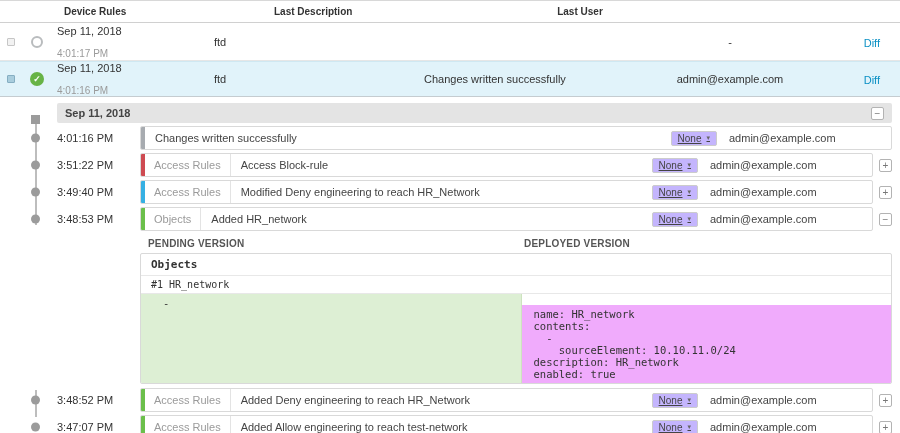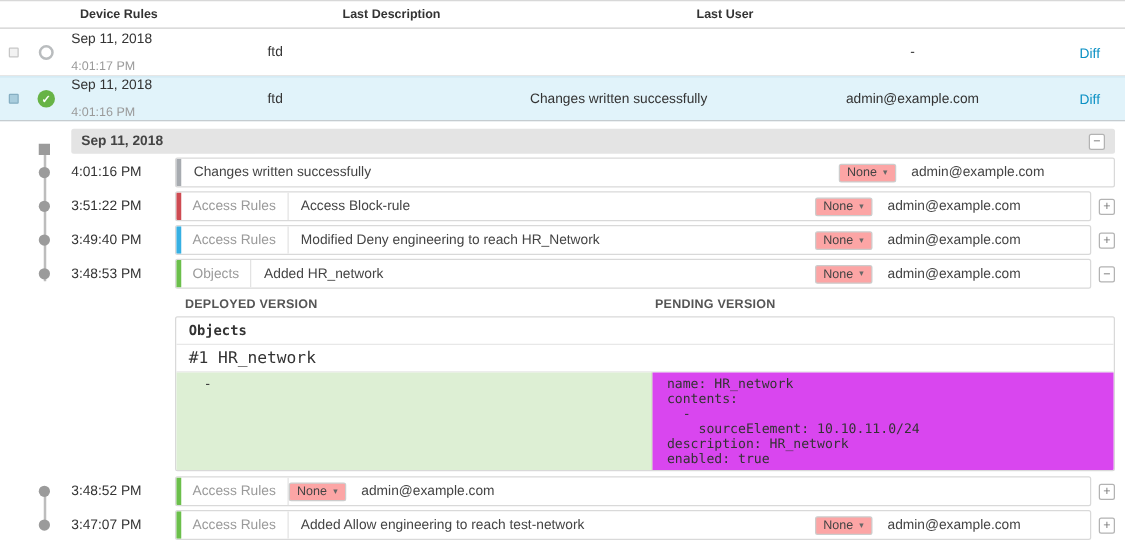--- a/index.html
+++ b/index.html
@@ -45,33 +45,33 @@
   .dot { position:absolute; left:-26px; top:50%; transform:translateY(-50%);
     width:9px; height:9px; border-radius:50%; background:#9b9b9b; }
   .etime { width:83px; font-size:11px; color:#333; flex:0 0 auto; }
   .card { flex:1; display:flex; align-items:center; height:24px; background:#fff;
     border:1px solid #d9d9d9; border-radius:2px; overflow:hidden; }
   .accent { width:4px; align-self:stretch; flex:0 0 auto; }
   .cat { font-size:11px; color:#9a9a9a; padding:0 9px; border-right:1px solid #e3e3e3;
     white-space:nowrap; flex:0 0 auto; align-self:stretch; display:flex; align-items:center; }
   .desc { flex:1; font-size:11px; color:#444; padding:0 10px; white-space:nowrap; overflow:hidden; }
   .filter { display:inline-flex; align-items:center; gap:5px; border:1px solid #ccc; border-radius:2px;
-    padding:1px 6px; font-size:10px; color:#444; margin-right:12px; cursor:pointer; background:#fca5a5; flex:0 0 auto; }
+    padding:1px 6px; font-size:10px; color:#444; margin-right:12px; cursor:pointer; background:#c4b5fd; flex:0 0 auto;text-decoration:underline; }
   .caret { font-size:7px; color:#666; }
   .email { width:162px; font-size:11px; color:#444; flex:0 0 auto; }
   .toggle { margin-left:6px; flex:0 0 auto; }
 
   
   .diffwrap { margin:3px 8px 0 140px; }
   .diffheads { display:flex; }
   .diffheads > div { flex:1; font-size:10px; font-weight:bold; color:#555; padding:4px 8px; letter-spacing:.2px; }
   .diffpanel { border:1px solid #d9d9d9; background:#fff; border-radius:2px; overflow:hidden; }
   .mono { font-family:"DejaVu Sans Mono", monospace; }
   .dtitle { font-size:11px; font-weight:bold; padding:4px 10px; border-bottom:1px solid #e8e8e8; }
-  .ditem { font-size:13px; padding:3px 10px; border-bottom:1px solid #e8e8e8; color:#333; }
+  .ditem { font-size:10px; padding:3px 10px; border-bottom:1px solid #e8e8e8; color:#333; }
   .dbody { display:flex; }
   .dcol { flex:1; font-size:10.5px; line-height:12px; padding:3px 12px; white-space:pre; color:#333; }
   .dleft { border-right:1px solid #cde3bf; padding-left:22px; }
 </style>
 </head>
 <body>
 
 <div class="htable">
 
   <div class="trow thead">
@@ -185,44 +185,45 @@
         <span>None</span>
         <span class="caret">▾</span>
       </span>
       <span class="email">admin@example.com</span>
     </div>
     <span class="sqbtn toggle">−</span>
   </div>
 
   <div class="diffwrap">
     <div class="diffheads">
+      <div>PENDING VERSION</div>
       <div>DEPLOYED VERSION</div>
-      <div>PENDING VERSION</div>
     </div>
     <div class="diffpanel">
       <div class="dtitle mono">Objects</div>
       <div class="ditem mono">#1 HR_network</div>
       <div class="dbody">
         <div class="dcol dleft mono" style="background-color: rgb(221, 239, 212);">-</div>
-        <div class="dcol mono" style="background-color: #d946ef;">name: HR_network
+        <div class="dcol mono" style="background-color: #f0abfc; margin-top: 11px;">name: HR_network
 contents:
   -
     sourceElement: 10.10.11.0/24
 description: HR_network
 enabled: true</div>
       </div>
     </div>
   </div>
 
   <div class="entry" style="margin-top:4px;">
     <span class="dot"></span>
     <div class="etime">3:48:52 PM</div>
     <div class="card">
       <span class="accent" style="background-color: rgb(107, 191, 75);"></span>
       <span class="cat">Access Rules</span>
+      <span class="desc">Added Deny engineering to reach HR_Network</span>
       <span class="filter">
         <span>None</span>
         <span class="caret">▾</span>
       </span>
       <span class="email">admin@example.com</span>
     </div>
     <span class="sqbtn toggle">+</span>
   </div>
 
   <div class="entry">

